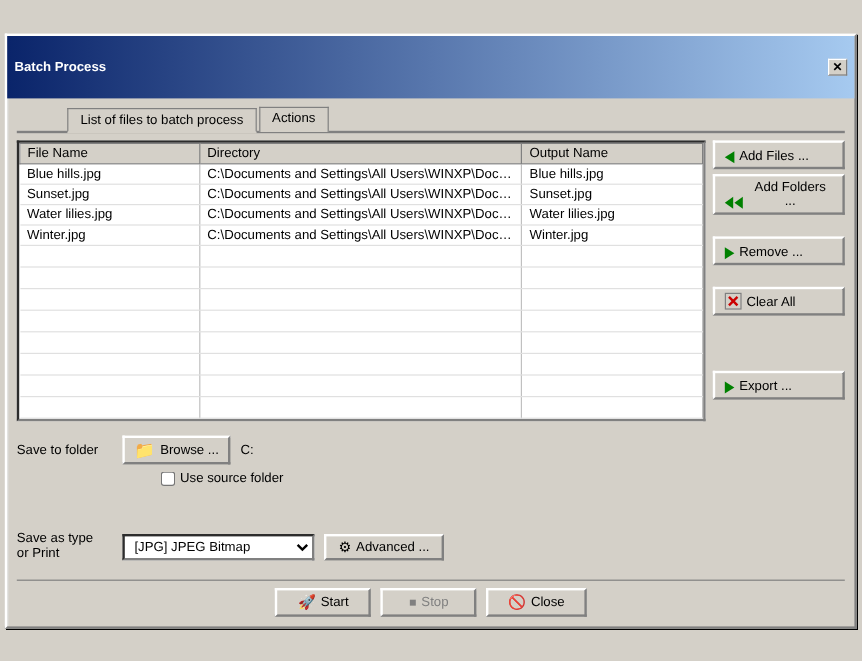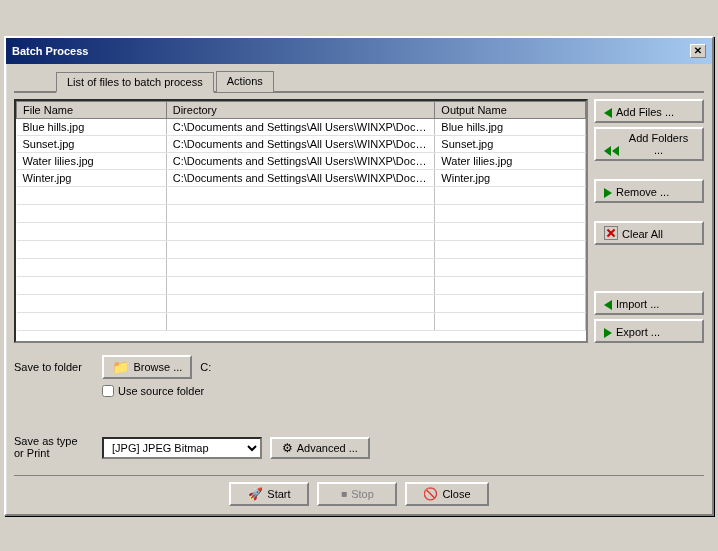--- a/index.html
+++ b/index.html
@@ -17,21 +17,21 @@
       width: 710px;
       background: #d4d0c8;
       border: 2px solid #fff;
       border-right-color: #808080;
       border-bottom-color: #808080;
       box-shadow: 1px 1px 0 #000, inset 1px 1px 0 #dfdfdf;
     }
     .title-bar {
       background: linear-gradient(to right, #0a246a, #a6caf0);
       color: #fff;
-      padding: 6px 6px;
+      padding: 19px 6px;
       display: flex;
       align-items: center;
       justify-content: space-between;
       font-weight: bold;
       font-size: 11px;
       user-select: none;
     }
     .title-bar-text { color: #fff; }
     .title-bar-close {
       width: 16px;
@@ -207,21 +207,21 @@
     .folder-icon {
       font-size: 14px;
     }
     .path-text {
       font-size: 11px;
     }
     .checkbox-row {
       display: flex;
       align-items: flex-start;
       gap: 4px;
-      margin-left: 88px;
+      margin-left: 120px;
     }
     .checkbox-row input[type=checkbox] {
       width: 12px;
       height: 12px;
     }
     .save-type-row {
       display: flex;
       align-items: flex-end;
       gap: 8px;
       margin-top: 8px;
@@ -395,24 +395,20 @@
           <span>Remove ...</span>
         </button>
         <div class="btn-spacer"></div>
         <button class="win-btn">
           <span class="clear-btn-icon"></span>
           <span>Clear All</span>
         </button>
         <div class="btn-spacer"></div>
         <div class="btn-spacer"></div>
         <div class="btn-spacer"></div>
-        <button class="win-btn">
-          <span class="btn-icon-green-left"></span>
-          <span>Import ...</span>
-        </button>
         <button class="win-btn">
           <span class="btn-icon-green-right"></span>
           <span>Export ...</span>
         </button>
       </div>
     </div>
 
     <div class="bottom-section">
       <div class="save-row">
         <span class="save-label">Save to folder</span>

